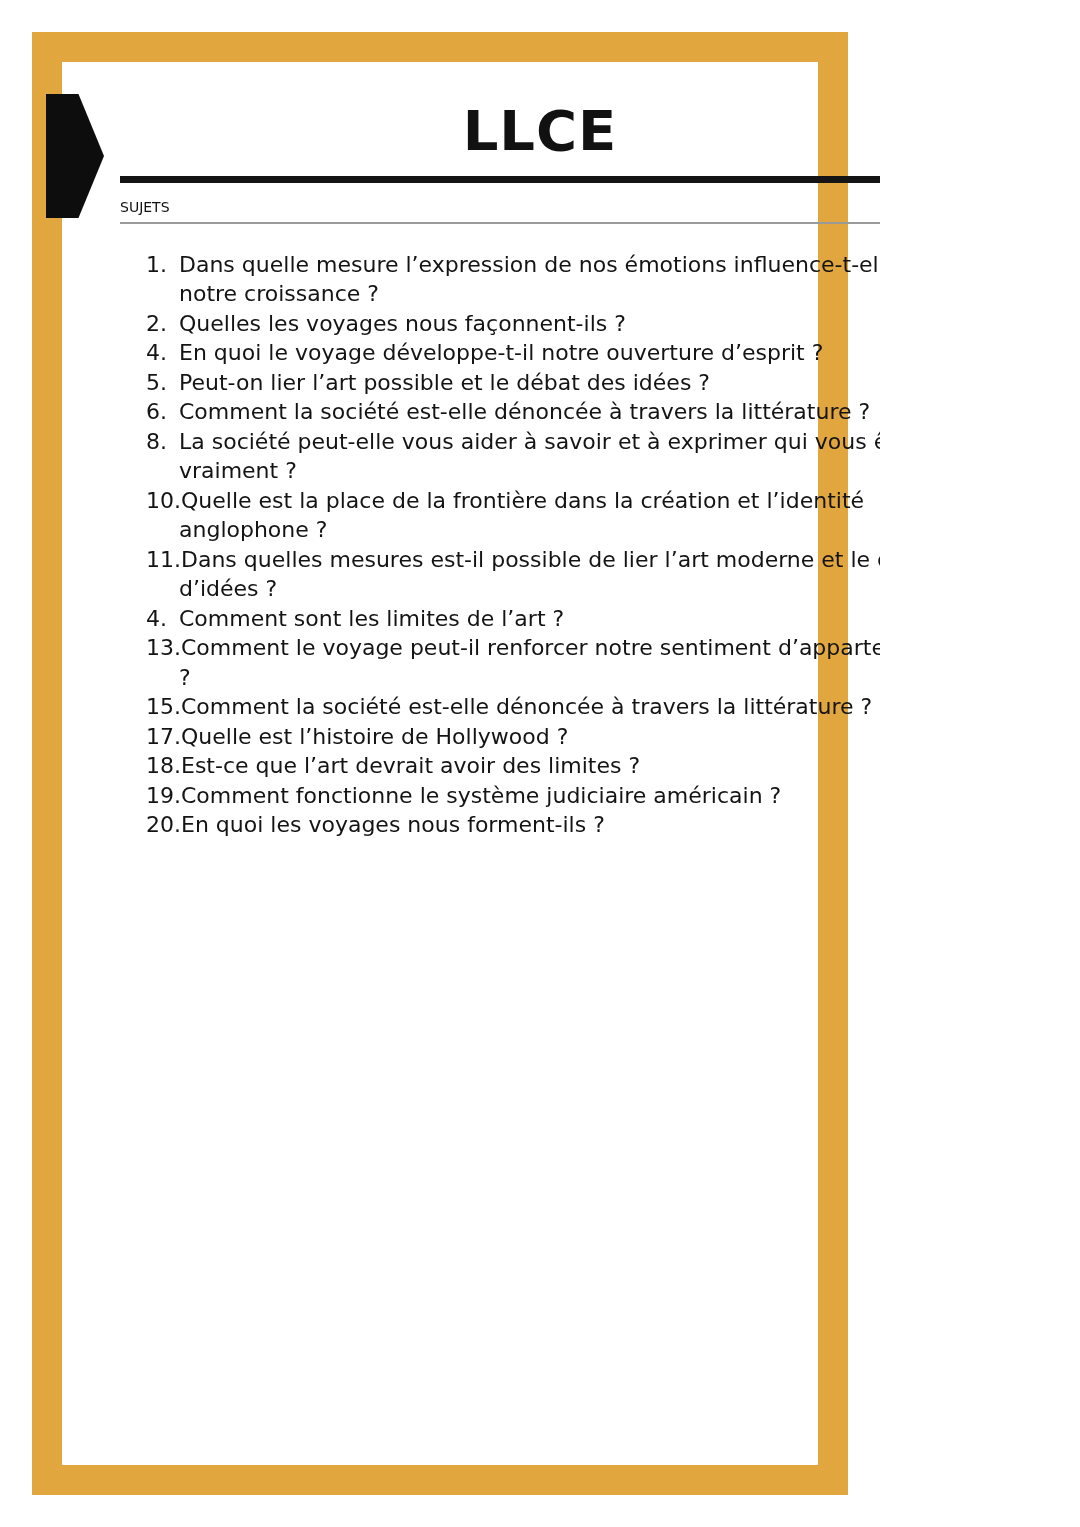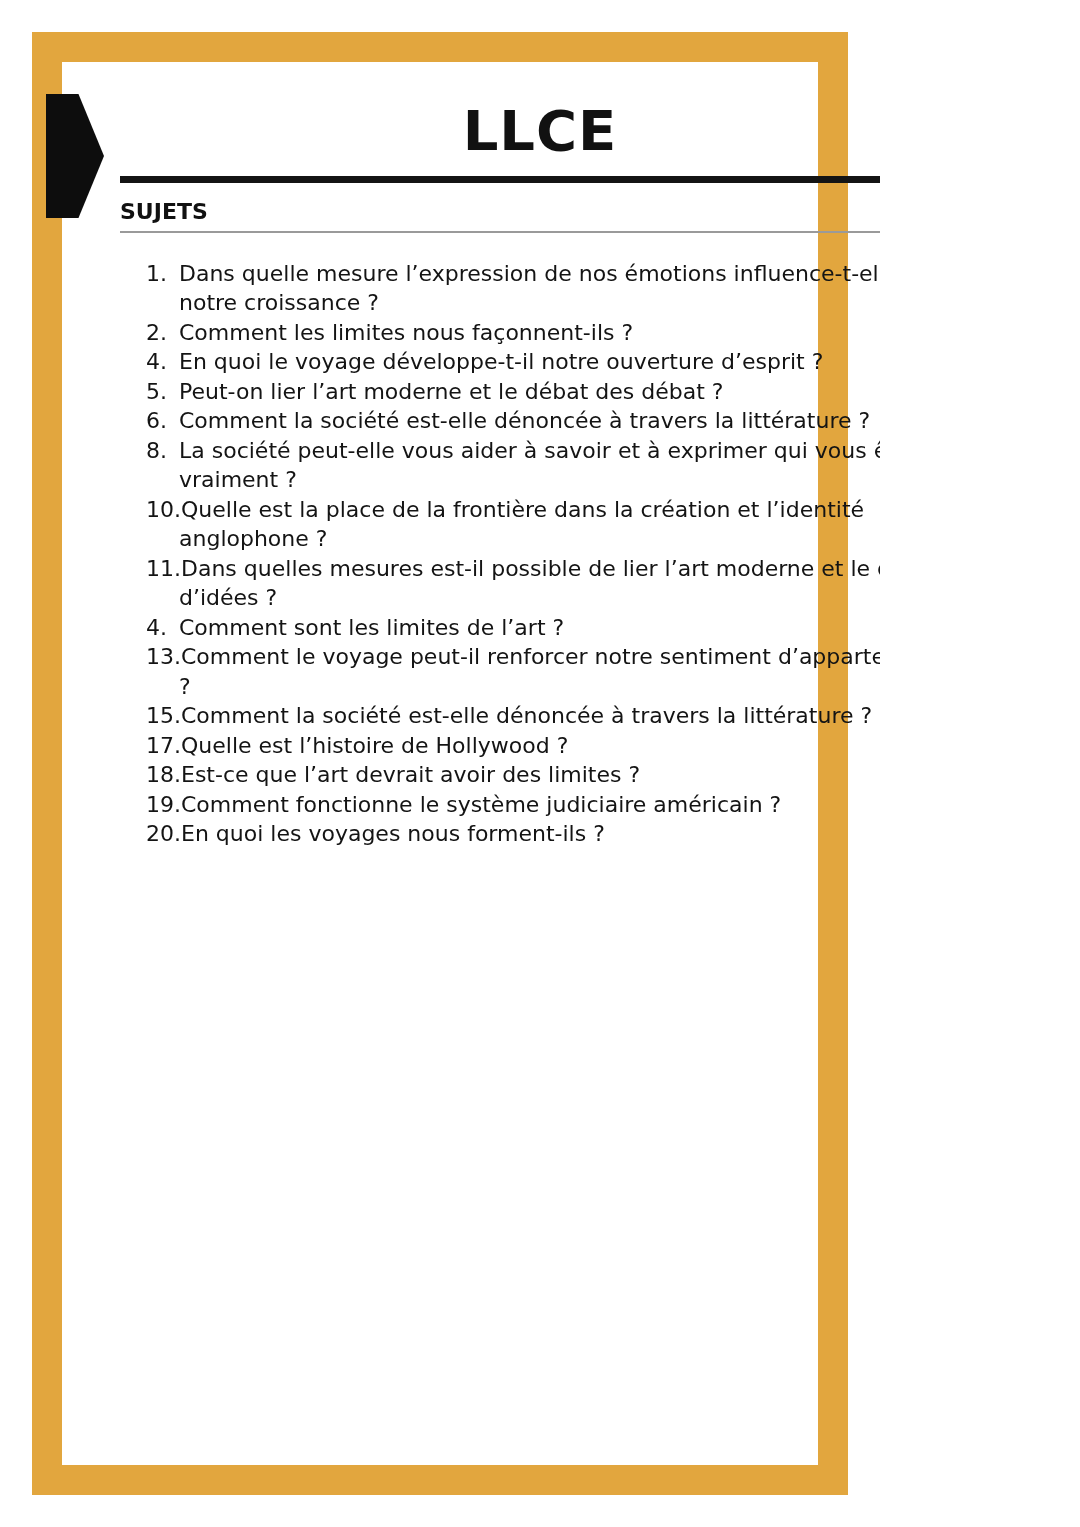--- a/index.html
+++ b/index.html
@@ -53,22 +53,22 @@
     line-height: 1.1;
     color: #111111;
   }
   .rule-thick {
     margin-top: 14px;
     height: 7px;
     background: #141414;
   }
   .section-heading {
     margin-top: 16px;
-    font-size: 22px;
-    font-weight: bold;
+    font-size: 14px;
+    font-weight: normal;
     color: #111111;
   }
   .rule-thin {
     margin-top: 7px;
     height: 2px;
     background: #9a9a9a;
   }
   .subjects {
     margin-top: 26px;
     margin-left: 26px;
@@ -93,23 +93,23 @@
 <div class="canvas">
   <div class="frame"></div>
   <div class="bookmark"></div>
   <div class="content">
     <h1 class="page-title">LLCE</h1>
     <div class="rule-thick"></div>
     <div class="section-heading">SUJETS</div>
     <div class="rule-thin"></div>
     <div class="subjects">
         <div class="subject-item"><span class="num">1. </span><span class="txt">Dans quelle mesure l’expression de nos émotions influence-t-elle notre croissance ?</span></div>
-        <div class="subject-item"><span class="num">2. </span><span class="txt">Comment les limites nous façonnent-ils ?</span></div>
+        <div class="subject-item"><span class="num">2. </span><span class="txt">Quelles les voyages nous façonnent-ils ?</span></div>
         <div class="subject-item"><span class="num">4. </span><span class="txt">En quoi le voyage développe-t-il notre ouverture d’esprit ?</span></div>
-        <div class="subject-item"><span class="num">5. </span><span class="txt">Peut-on lier l’art moderne et le débat des débat ?</span></div>
+        <div class="subject-item"><span class="num">5. </span><span class="txt">Peut-on lier l’art possible et le débat des idées ?</span></div>
         <div class="subject-item"><span class="num">6. </span><span class="txt">Comment la société est-elle dénoncée à travers la littérature ?</span></div>
         <div class="subject-item"><span class="num">8. </span><span class="txt">La société peut-elle vous aider à savoir et à exprimer qui vous êtes vraiment ?</span></div>
         <div class="subject-item"><span class="num">10.</span><span class="txt">Quelle est la place de la frontière dans la création et l’identité anglophone ?</span></div>
         <div class="subject-item"><span class="num">11.</span><span class="txt">Dans quelles mesures est-il possible de lier l’art moderne et le débat d’idées ?</span></div>
         <div class="subject-item"><span class="num">4.</span><span class="txt">Comment sont les limites de l’art ?</span></div>
         <div class="subject-item"><span class="num">13.</span><span class="txt">Comment le voyage peut-il renforcer notre sentiment d’appartenance ?</span></div>
         <div class="subject-item"><span class="num">15.</span><span class="txt">Comment la société est-elle dénoncée à travers la littérature ?</span></div>
         <div class="subject-item"><span class="num">17.</span><span class="txt">Quelle est l’histoire de Hollywood ?</span></div>
         <div class="subject-item"><span class="num">18.</span><span class="txt">Est-ce que l’art devrait avoir des limites ?</span></div>
         <div class="subject-item"><span class="num">19.</span><span class="txt">Comment fonctionne le système judiciaire américain ?</span></div>

